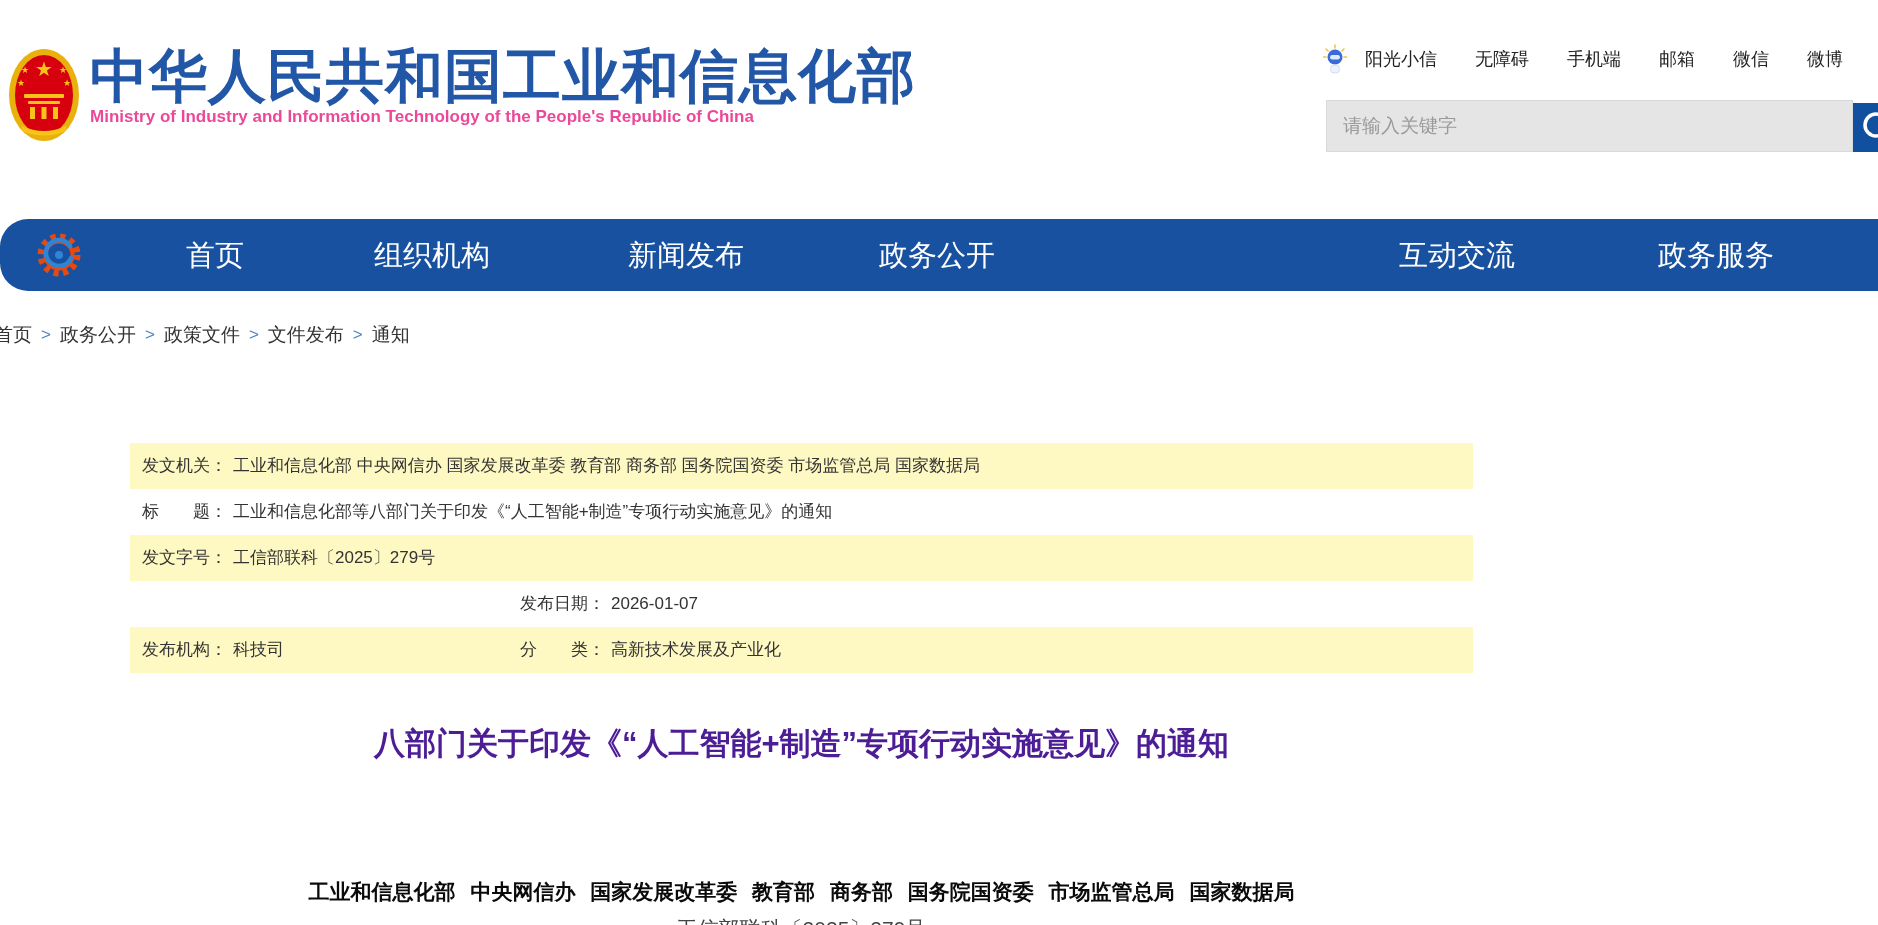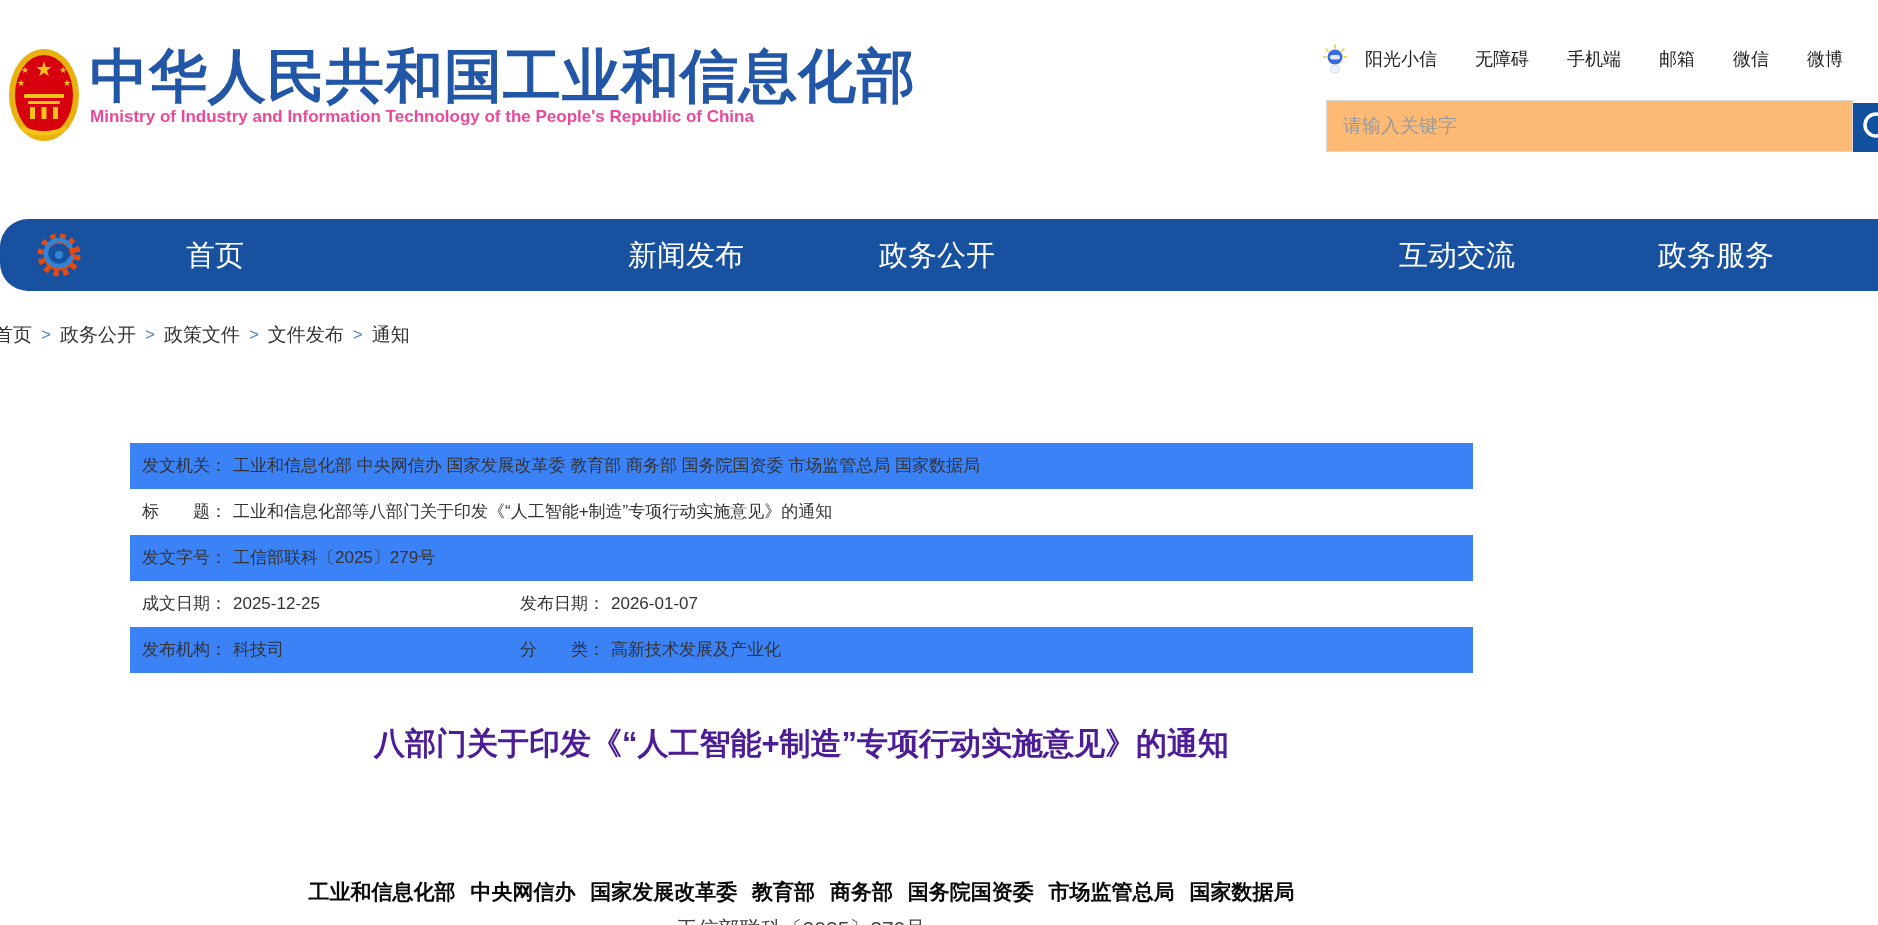--- a/index.html
+++ b/index.html
@@ -21,21 +21,21 @@
 
   #utility-bar {
     position:absolute; left:1322px; top:44px; height:30px;
     display:flex; align-items:center; gap:38px; white-space:nowrap;
   }
   .utility-link { font-size:18px; color:#222; cursor:pointer; }
   #mascot { width:26px; height:30px; margin-right:-21px; }
 
   #search-input {
     position:absolute; left:1326px; top:100px; width:527px; height:52px;
-    border:1px solid #d9d9d9; background:#fdba74; padding:0 16px; font-size:19px; color:#333;
+    border:1px solid #d9d9d9; background:#e5e5e5; padding:0 16px; font-size:19px; color:#333;
     outline:none;
   }
   #search-input::placeholder { color:#9a9a9a; }
   #search-button {
     position:absolute; left:1853px; top:103px; width:60px; height:49px;
     background:#10509e; border:none; cursor:pointer; display:flex; align-items:center;
   }
 
   
   #navbar {
@@ -52,21 +52,21 @@
   #breadcrumb {
     position:absolute; left:-6px; top:322px; display:flex; align-items:center; gap:9px;
     font-size:19px; color:#333; white-space:nowrap;
   }
   .crumb { cursor:pointer; }
   .crumb-sep { color:#4a84c4; font-size:17px; }
 
   
   #meta-table { position:absolute; left:130px; top:443px; width:1343px; }
   .meta-row { position:relative; width:100%; height:46px; line-height:46px; font-size:17px; }
-  .meta-row.gray { background:#3b82f6; }
+  .meta-row.gray { background:#fef9c3; }
   .meta-col1 { position:absolute; left:12px; top:0; white-space:nowrap; }
   .meta-col2 { position:absolute; left:390px; top:0; white-space:nowrap; }
   .meta-label { color:#333; }
   .meta-value { color:#333; margin-left:6px; }
 
   
   #article-title {
     position:absolute; left:130px; top:723px; width:1343px;
     text-align:center; font-size:31px; font-weight:bold; color:#4c1d95;
     font-family:"Liberation Sans","DejaVu Sans",sans-serif;
@@ -138,20 +138,21 @@
   </button>
 
   <div id="navbar">
     <svg id="nav-gear" viewBox="0 0 46 46">
       <circle cx="23" cy="23" r="18" fill="none" stroke="#e8490f" stroke-width="7" stroke-dasharray="5 4.5"></circle>
       <circle cx="23" cy="23" r="13.5" fill="none" stroke="#e8490f" stroke-width="4"></circle>
       <path d="M34 14 A13 13 0 1 0 35 26" fill="none" stroke="#2f84d6" stroke-width="4.5" stroke-linecap="round"></path>
       <circle cx="23" cy="23" r="4" fill="#2f84d6"></circle>
     </svg>
     <span class="nav-item" style="left:215px">首页</span>
+    <span class="nav-item" style="left:432px">组织机构</span>
     <span class="nav-item" style="left:686px">新闻发布</span>
     <span class="nav-item" style="left:937px">政务公开</span>
     <span class="nav-item" style="left:1457px">互动交流</span>
     <span class="nav-item" style="left:1716px">政务服务</span>
   </div>
 
   <div id="breadcrumb">
     <span class="crumb">首页</span>
     <span class="crumb-sep">&gt;</span>
     <span class="crumb">政务公开</span>
@@ -173,23 +174,20 @@
       <span class="meta-col1">
         <span class="meta-label">标　　题：</span><span class="meta-value">工业和信息化部等八部门关于印发《“人工智能+制造”专项行动实施意见》的通知</span>
       </span>
     </div>
     <div class="meta-row gray">
       <span class="meta-col1">
         <span class="meta-label">发文字号：</span><span class="meta-value">工信部联科〔2025〕279号</span>
       </span>
     </div>
     <div class="meta-row">
-      <span class="meta-col1">
-        <span class="meta-label">成文日期：</span><span class="meta-value">2025-12-25</span>
-      </span>
       <span class="meta-col2">
         <span class="meta-label">发布日期：</span><span class="meta-value">2026-01-07</span>
       </span>
     </div>
     <div class="meta-row gray">
       <span class="meta-col1">
         <span class="meta-label">发布机构：</span><span class="meta-value">科技司</span>
       </span>
       <span class="meta-col2">
         <span class="meta-label">分　　类：</span><span class="meta-value">高新技术发展及产业化</span>

